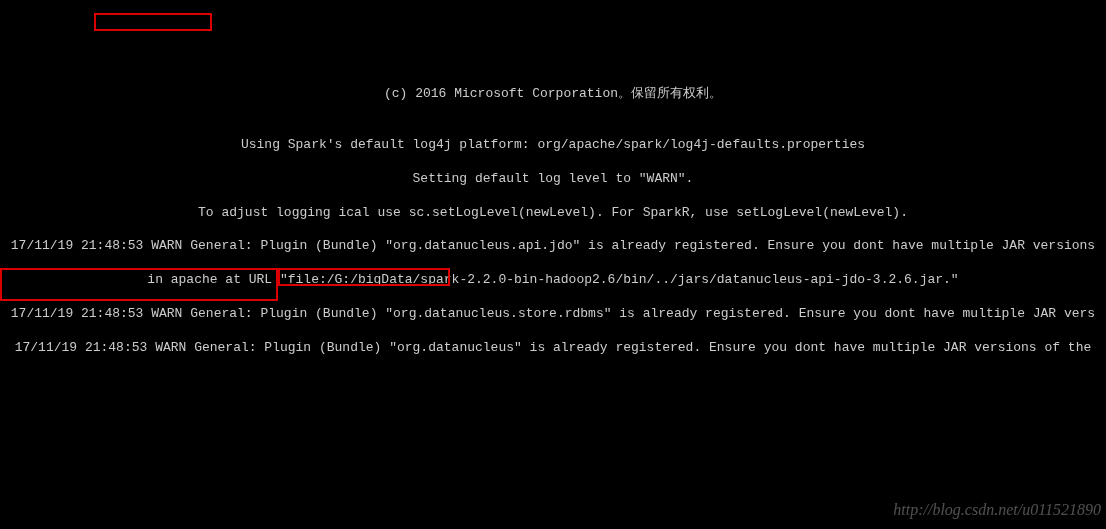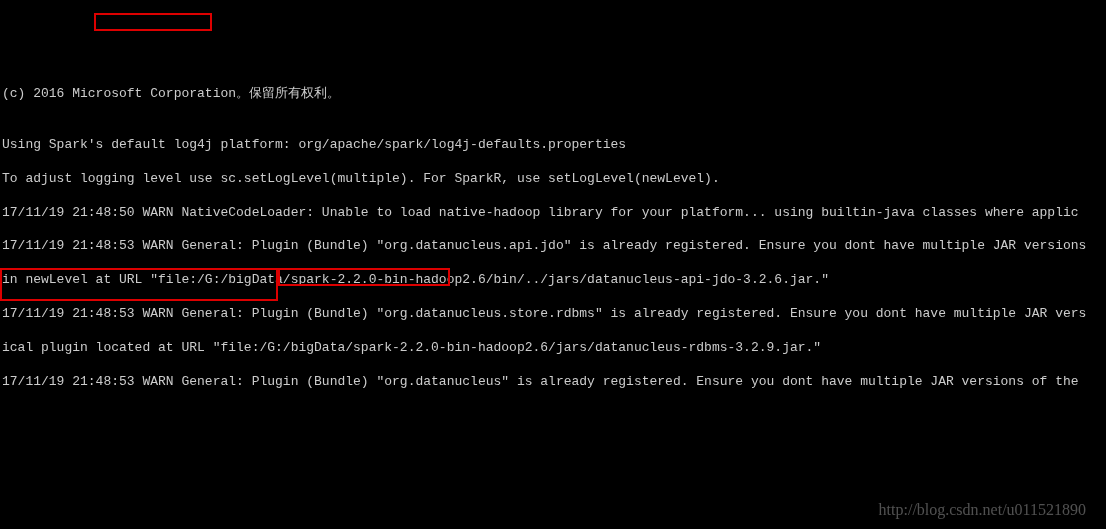--- a/index.html
+++ b/index.html
@@ -16,27 +16,29 @@
       padding: 2px;
       width: 1106px;
       height: 529px;
       overflow: hidden;
       position: relative;
       white-space: pre;
     }
     .line {
       display: block;
       white-space: pre;
+      text-align: center;
     }
     .watermark {
       position: absolute;
       bottom: 8px;
-      right: 20px;
+      right: 5px;
       color: rgba(200,200,200,0.4);
       font-size: 16px;
+      font-style: italic;
       font-family: serif;
     }
     .box1 {
       position: absolute;
       border: 2px solid #d00;
       top: 13px;
       left: 94px;
       width: 118px;
       height: 18px;
       pointer-events: none;
@@ -62,26 +64,25 @@
   </style>
 </head>
 <body>
 
 
 
 <div>
 <span class="line">(c) 2016 Microsoft Corporation。保留所有权利。</span>
 <span class="line"></span>
 <span class="line">Using Spark's default log4j platform: org/apache/spark/log4j-defaults.properties</span>
-<span class="line">To adjust logging level use sc.setLogLevel(multiple). For SparkR, use setLogLevel(newLevel).</span>
-<span class="line">17/11/19 21:48:50 WARN NativeCodeLoader: Unable to load native-hadoop library for your platform... using builtin-java classes where applic</span>
+<span class="line">Setting default log level to "WARN".</span>
+<span class="line">To adjust logging ical use sc.setLogLevel(newLevel). For SparkR, use setLogLevel(newLevel).</span>
 <span class="line">17/11/19 21:48:53 WARN General: Plugin (Bundle) "org.datanucleus.api.jdo" is already registered. Ensure you dont have multiple JAR versions</span>
-<span class="line">in newLevel at URL "file:/G:/bigData/spark-2.2.0-bin-hadoop2.6/bin/../jars/datanucleus-api-jdo-3.2.6.jar."</span>
+<span class="line">in apache at URL "file:/G:/bigData/spark-2.2.0-bin-hadoop2.6/bin/../jars/datanucleus-api-jdo-3.2.6.jar."</span>
 <span class="line">17/11/19 21:48:53 WARN General: Plugin (Bundle) "org.datanucleus.store.rdbms" is already registered. Ensure you dont have multiple JAR vers</span>
-<span class="line">ical plugin located at URL "file:/G:/bigData/spark-2.2.0-bin-hadoop2.6/jars/datanucleus-rdbms-3.2.9.jar."</span>
 <span class="line">17/11/19 21:48:53 WARN General: Plugin (Bundle) "org.datanucleus" is already registered. Ensure you dont have multiple JAR versions of the</span>
 
 
 
 
 
 
 
 
 <span class="line"></span>

